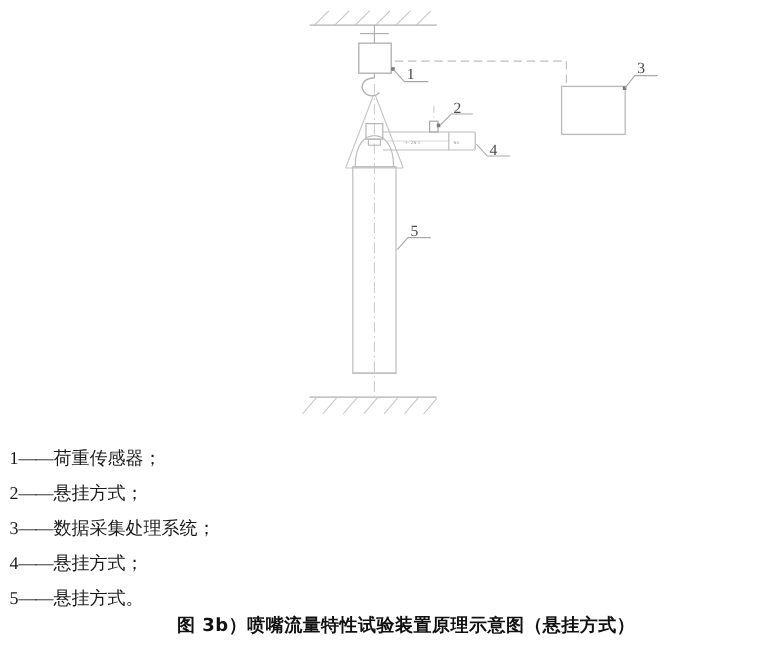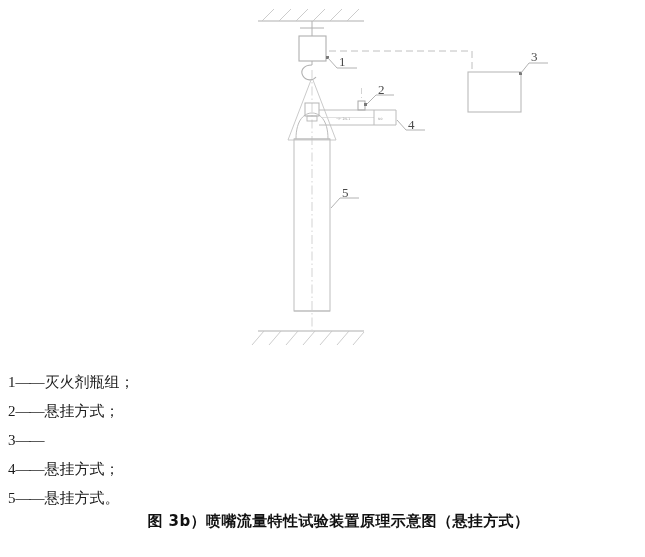--- a/index.html
+++ b/index.html
@@ -187,30 +187,31 @@
     <text class="svg-label" x="408" y="129">4</text>
     <text class="svg-label" x="342" y="197">5</text>
 
   </svg>
 </div>
 
 <div id="legend-block">
   <div class="legend-row">
     <span class="legend-index">1</span>
     <span class="legend-dash">——</span>
-    <span class="legend-label">灭火剂瓶组；</span>
+    <span class="legend-label">荷重传感器；</span>
   </div>
   <div class="legend-row">
     <span class="legend-index">2</span>
     <span class="legend-dash">——</span>
     <span class="legend-label">悬挂方式；</span>
   </div>
   <div class="legend-row">
     <span class="legend-index">3</span>
     <span class="legend-dash">——</span>
+    <span class="legend-label">数据采集处理系统；</span>
   </div>
   <div class="legend-row">
     <span class="legend-index">4</span>
     <span class="legend-dash">——</span>
     <span class="legend-label">悬挂方式；</span>
   </div>
   <div class="legend-row">
     <span class="legend-index">5</span>
     <span class="legend-dash">——</span>
     <span class="legend-label">悬挂方式。</span>

